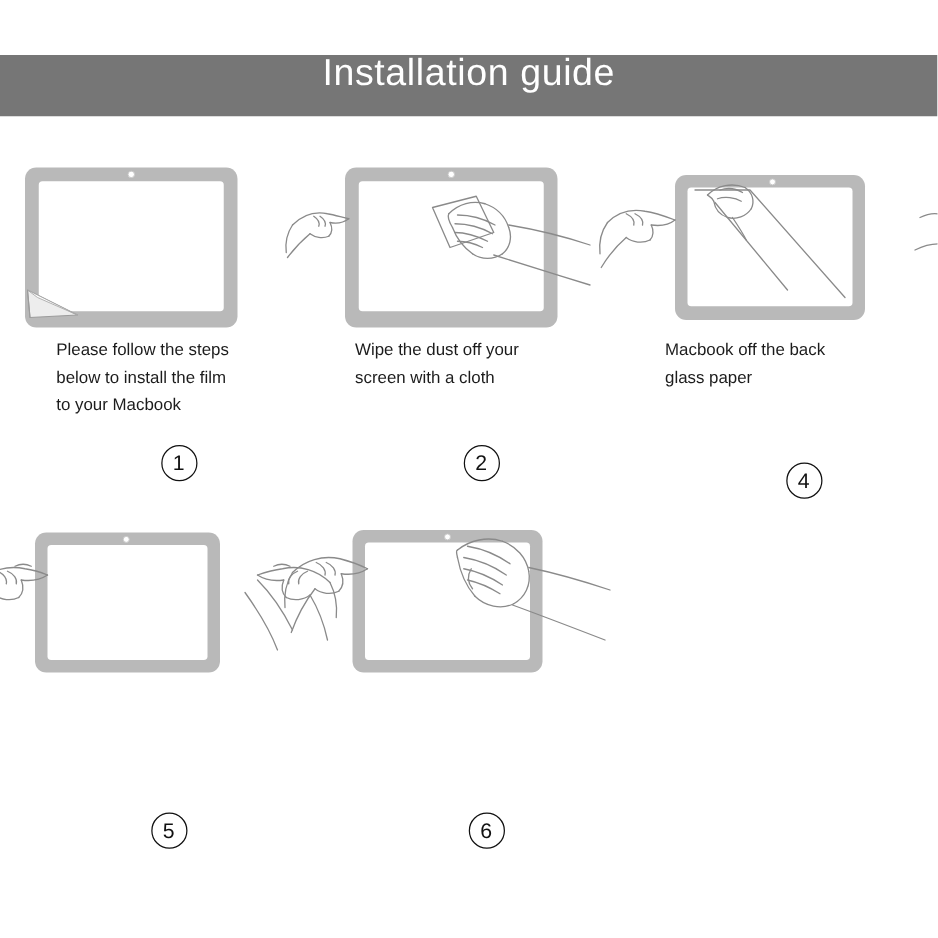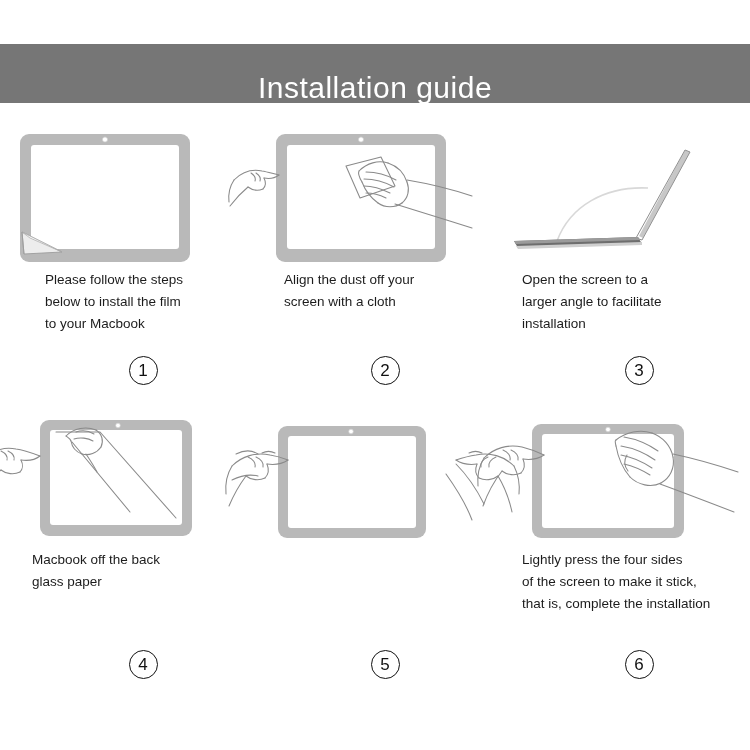--- a/index.html
+++ b/index.html
@@ -15,24 +15,24 @@
     overflow: hidden;
     position: relative;
   }
 
   
   #header-banner {
     position: absolute;
     left: 0;
     top: 44px;
     width: 750px;
-    height: 59px;
+    height: 49px;
     background: #767676;
     display: flex;
-    align-items: flex-end;
+    align-items: flex-start;
     justify-content: center;
   }
   #header-title {
     color: #ffffff;
     font-size: 30px;
     font-weight: 400;
     letter-spacing: 0.5px;
     line-height: 1;
   }
 
@@ -162,48 +162,27 @@
           <path d="M 116 44 C 126 44, 137 47, 146 52"></path>
           <path d="M 114 51 C 124 51, 135 54, 144 59"></path>
           <path d="M 114 58 C 123 58, 132 61, 140 65"></path>
           <path d="M 116 65 C 123 65, 130 67, 136 70"></path>
 
           <path d="M 157 52 C 175 55, 198 60, 222 68"></path>
           <path d="M 145 76 C 168 83, 196 92, 222 100"></path>
         </g>
       </svg>
     </div>
-    <div class="step-caption">Align the dust off your
+    <div class="step-caption">Wipe the dust off your
 screen with a cloth</div>
     <div class="step-number">
       <div class="num-circle">2</div>
     </div>
   </div>
 
-  <div class="step-panel panel-3">
-    <div class="step-figure">
-      <svg width="250" height="135" viewBox="0 0 250 135">
-
-        <path d="M 57 113 C 70 78, 105 58, 148 60" fill="none" stroke="#d8d8d8" stroke-width="1.6"></path>
-
-        <polygon points="185,22 190,24 142,112 136,110" fill="#fdfdfd" stroke="#8f8f8f" stroke-width="1"></polygon>
-        <polygon points="185,22 190,24 143,110 139,108" fill="#9a9a9a" opacity="0.55"></polygon>
-
-        <polygon points="14,113 138,109 142,116 18,120" fill="#6e6e6e"></polygon>
-        <polygon points="14,113 138,109 140,112 16,116" fill="#9b9b9b"></polygon>
-        <polygon points="16,118 142,114 142,117 18,121" fill="#cfcfcf"></polygon>
-      </svg>
-    </div>
-    <div class="step-caption">Open the screen to a
-larger angle to facilitate
-installation</div>
-    <div class="step-number">
-      <div class="num-circle">3</div>
-    </div>
-  </div>
 
   <div class="step-panel panel-4">
     <div class="step-figure">
       <svg width="250" height="135" viewBox="0 0 250 135">
         <rect x="40" y="12" width="152" height="116" rx="9" ry="9" fill="#b9b9b9"></rect>
         <rect x="50" y="22" width="132" height="95" rx="3" ry="3" fill="#ffffff"></rect>
         <circle cx="118" cy="17.5" r="2.4" fill="#ffffff" stroke="#c9c9c9" stroke-width="0.8"></circle>
         <g fill="none" stroke="#8a8a8a" stroke-width="1.05" stroke-linejoin="round" stroke-linecap="round">
 
           <path d="M 56 24 L 100 24 L 176 110"></path>
@@ -304,21 +283,18 @@
           <path d="M 121 38 C 133 40, 145 45, 155 52"></path>
           <path d="M 121 47 C 132 49, 143 54, 152 60"></path>
           <path d="M 124 56 C 133 58, 142 62, 150 67"></path>
           <path d="M 127 47 C 124 52, 124 58, 128 63"></path>
 
           <path d="M 173 46 C 192 50, 214 56, 238 64"></path>
           <path d="M 160 76 C 182 84, 208 94, 234 104"></path>
         </g>
       </svg>
     </div>
-    <div class="step-caption">Lightly press the four sides
-of the screen to make it stick,
-that is, complete the installation</div>
     <div class="step-number">
       <div class="num-circle">6</div>
     </div>
   </div>
 
 </div>
 
 </body></html>

